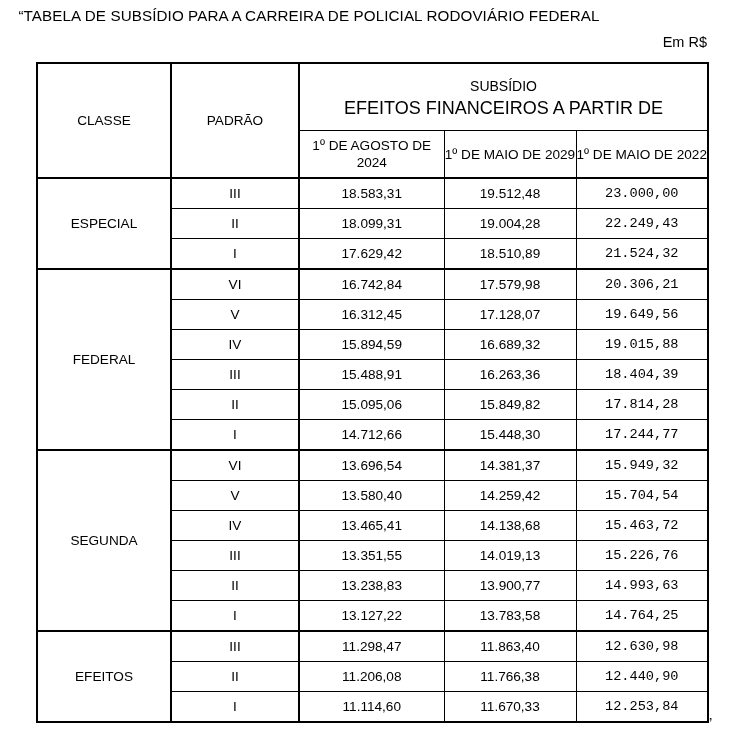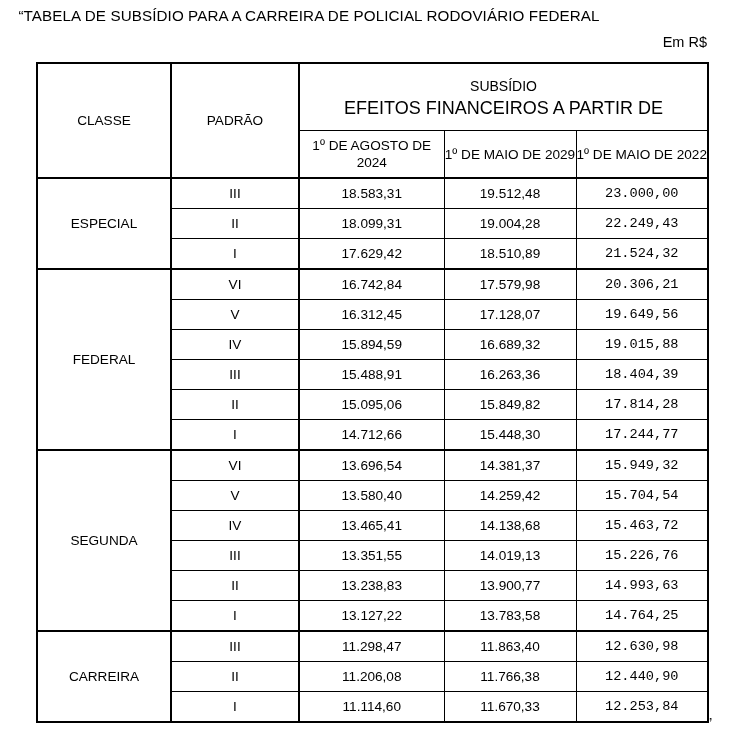--- a/index.html
+++ b/index.html
@@ -278,21 +278,21 @@
             <td class="val-cell">13.900,77</td>
             <td class="val-cell sep">14.993,63</td>
           </tr>
           <tr class="group-end">
             <td class="padrao-cell">I</td>
             <td class="val-cell">13.127,22</td>
             <td class="val-cell">13.783,58</td>
             <td class="val-cell sep">14.764,25</td>
           </tr>
           <tr class="group-start">
-            <td class="classe-cell" rowspan="3">CARREIRA</td>
+            <td class="classe-cell" rowspan="3">EFEITOS</td>
             <td class="padrao-cell">III</td>
             <td class="val-cell">11.298,47</td>
             <td class="val-cell">11.863,40</td>
             <td class="val-cell sep">12.630,98</td>
           </tr>
           <tr>
             <td class="padrao-cell">II</td>
             <td class="val-cell">11.206,08</td>
             <td class="val-cell">11.766,38</td>
             <td class="val-cell sep">12.440,90</td>

